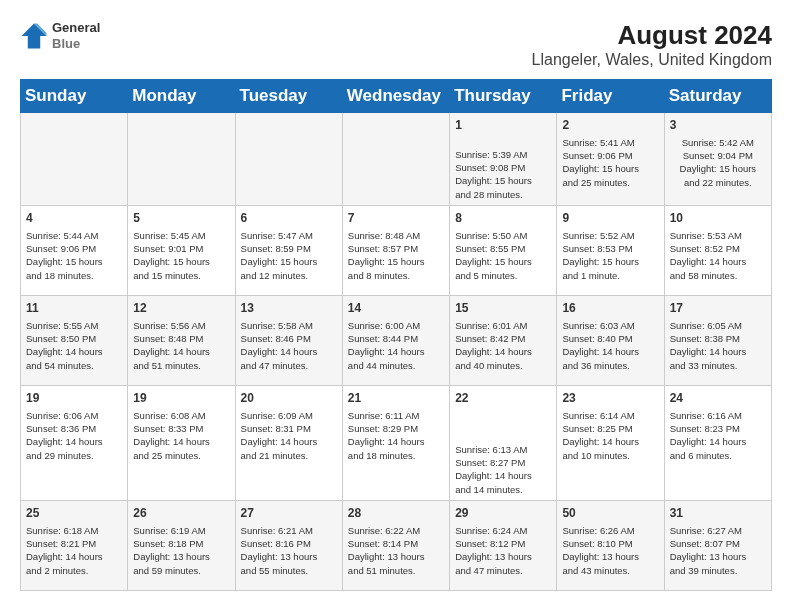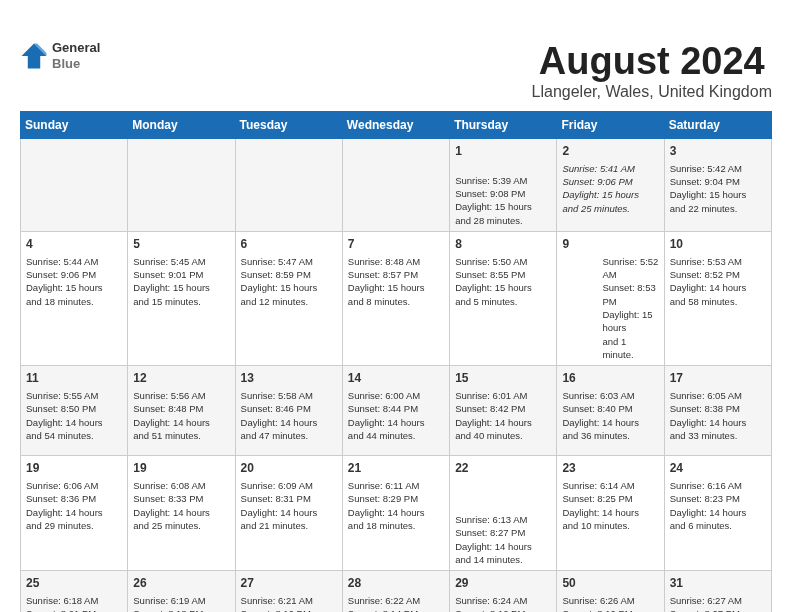--- a/index.html
+++ b/index.html
@@ -8,21 +8,20 @@
       background: #fff;
       width: 792px;
       min-height: 612px;
       padding: 20px;
     }
     .header-section {
       display: flex;
       justify-content: space-between;
       align-items: flex-start;
       margin-bottom: 10px;
-      margin-top: 20px;
     }
     .logo {
       display: flex;
       align-items: center;
       gap: 4px;
     }
     .logo-text {
       font-size: 13px;
       font-weight: bold;
       line-height: 1.2;
@@ -30,42 +29,41 @@
     .logo-general { color: #333; }
     .logo-blue { color: #737373; }
     .logo-icon {
       width: 28px;
       height: 28px;
     }
     .title-block {
       text-align: right;
     }
     .month-title {
-      font-size: 38px;
+      font-size: 26px;
       font-weight: bold;
       color: #222;
-      text-align: center;
     }
     .location-title {
       font-size: 16px;
       color: #444;
     }
     table {
       width: 100%;
       border-collapse: collapse;
       font-size: 10.5px;
     }
     thead tr {
       background-color: #1a6db5;
       color: #fff;
     }
     thead th {
       padding: 6px 4px;
       text-align: left;
-      font-size: 12px;
+      font-size: 17px;
       font-weight: bold;
       border: 1px solid #1a6db5;
     }
     tbody tr {
       vertical-align: top;
     }
     tbody td {
       border: 1px solid #ccc;
       padding: 4px 5px;
       min-height: 80px;
@@ -131,28 +129,28 @@
         <td></td>
         <td>
           <span class="day-number">1</span>
           <div class="day-info" style="white-space: pre-line; margin-top: 14px;">Sunrise: 5:39 AM
 Sunset: 9:08 PM
 Daylight: 15 hours
 and 28 minutes.</div>
         </td>
         <td>
           <span class="day-number">2</span>
-          <div class="day-info" style="white-space: pre-line; font-style: italic;">Sunrise: 5:41 AM
+          <div class="day-info" style="white-space: pre-line;">Sunrise: 5:41 AM
 Sunset: 9:06 PM
 Daylight: 15 hours
 and 25 minutes.</div>
         </td>
         <td>
           <span class="day-number">3</span>
-          <div class="day-info" style="white-space: pre-line;">Sunrise: 5:42 AM
+          <div class="day-info" style="white-space: pre-line; text-align: center;">Sunrise: 5:42 AM
 Sunset: 9:04 PM
 Daylight: 15 hours
 and 22 minutes.</div>
         </td>
       </tr>
       <tr>
         <td>
           <span class="day-number">4</span>
           <div class="day-info" style="white-space: pre-line;">Sunrise: 5:44 AM
 Sunset: 9:06 PM
@@ -182,21 +180,21 @@
         </td>
         <td>
           <span class="day-number">8</span>
           <div class="day-info" style="white-space: pre-line;">Sunrise: 5:50 AM
 Sunset: 8:55 PM
 Daylight: 15 hours
 and 5 minutes.</div>
         </td>
         <td>
           <span class="day-number">9</span>
-          <div class="day-info" style="white-space: pre-line; margin-left: 40px;">Sunrise: 5:52 AM
+          <div class="day-info" style="white-space: pre-line;">Sunrise: 5:52 AM
 Sunset: 8:53 PM
 Daylight: 15 hours
 and 1 minute.</div>
         </td>
         <td>
           <span class="day-number">10</span>
           <div class="day-info" style="white-space: pre-line;">Sunrise: 5:53 AM
 Sunset: 8:52 PM
 Daylight: 14 hours
 and 58 minutes.</div>

